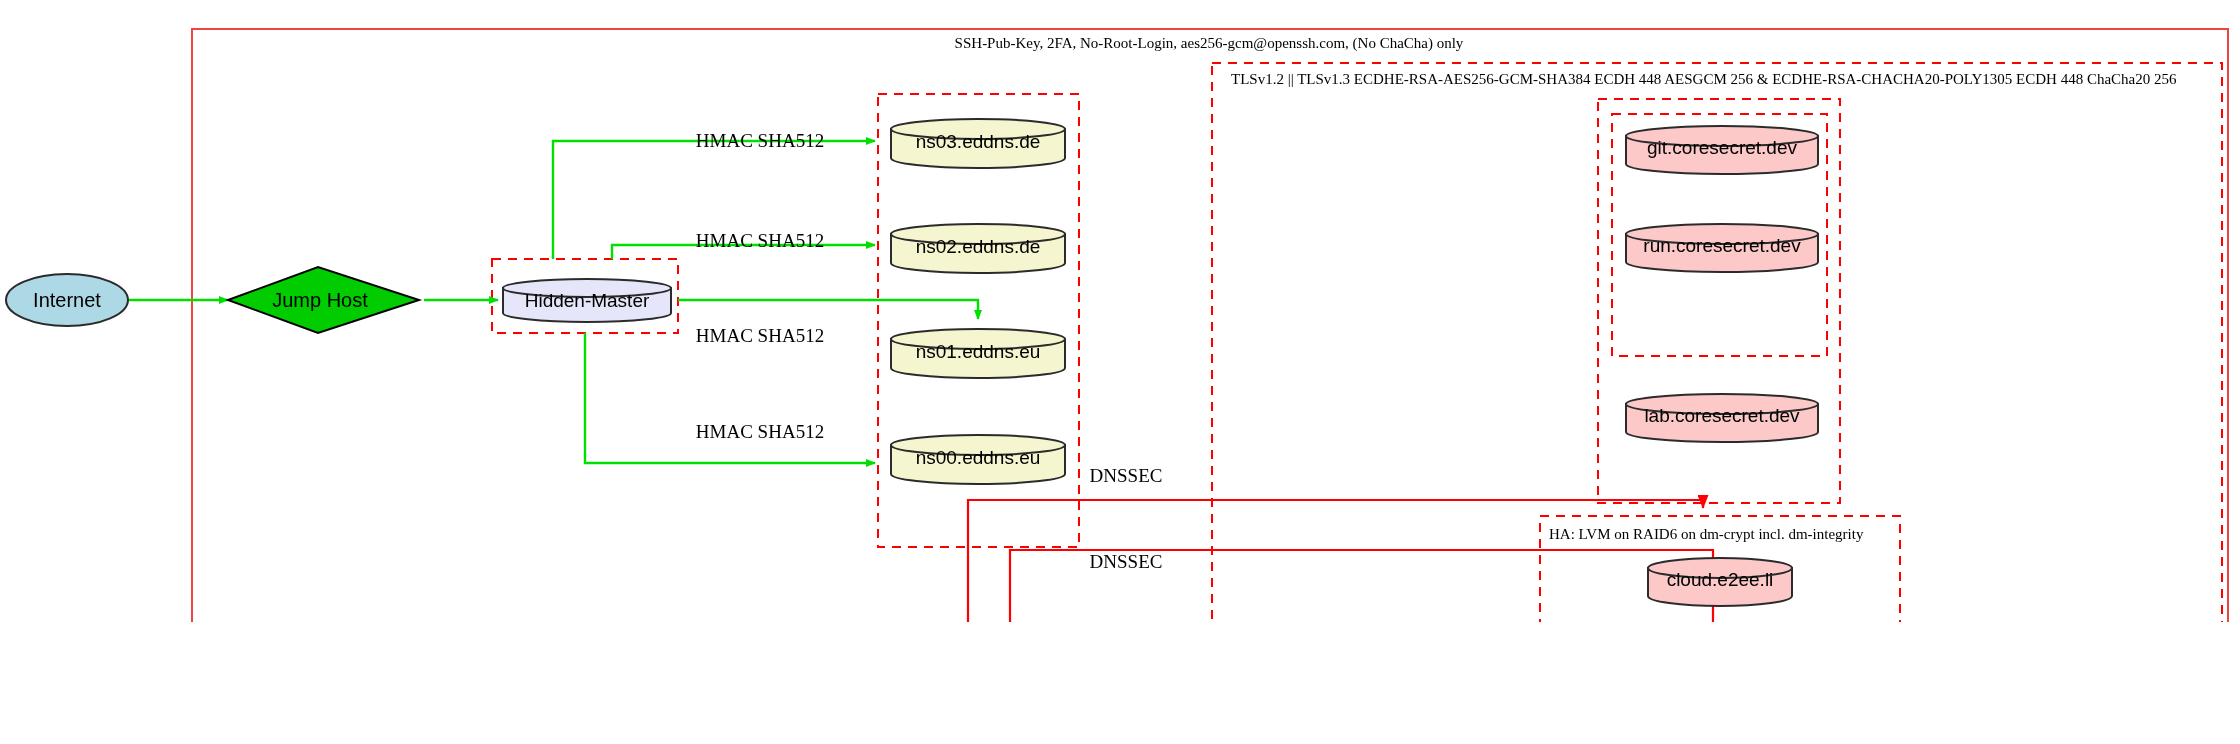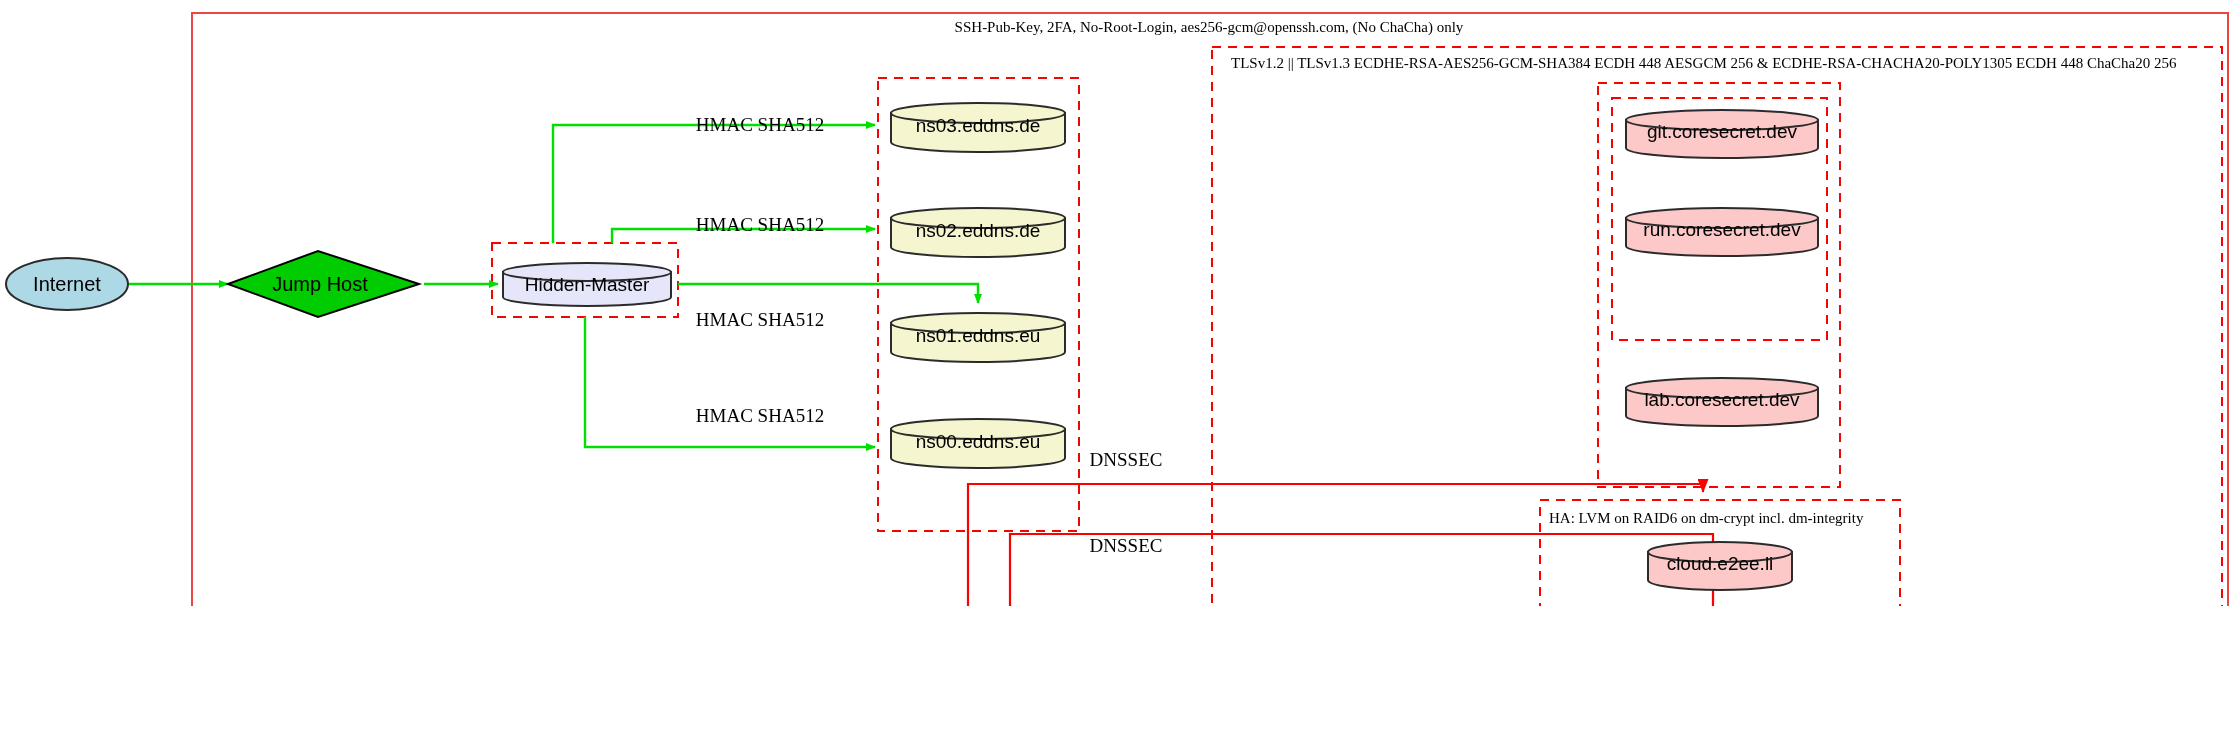--- a/index.html
+++ b/index.html
@@ -7,20 +7,21 @@
     padding: 0;
     background: #ffffff;
   }
   #canvas {
     position: relative;
     width: 2240px;
     height: 606px;
     background: #ffffff;
     font-family: "Liberation Sans", sans-serif;
     overflow: hidden;
+    margin-top: 16px;
   }
   svg#diagram {
     position: absolute;
     left: 0; top: 0;
     width: 2240px;
     height: 744px;
   }
   .cluster-label {
     font-family: "Liberation Serif", serif;
     font-size: 15px;

